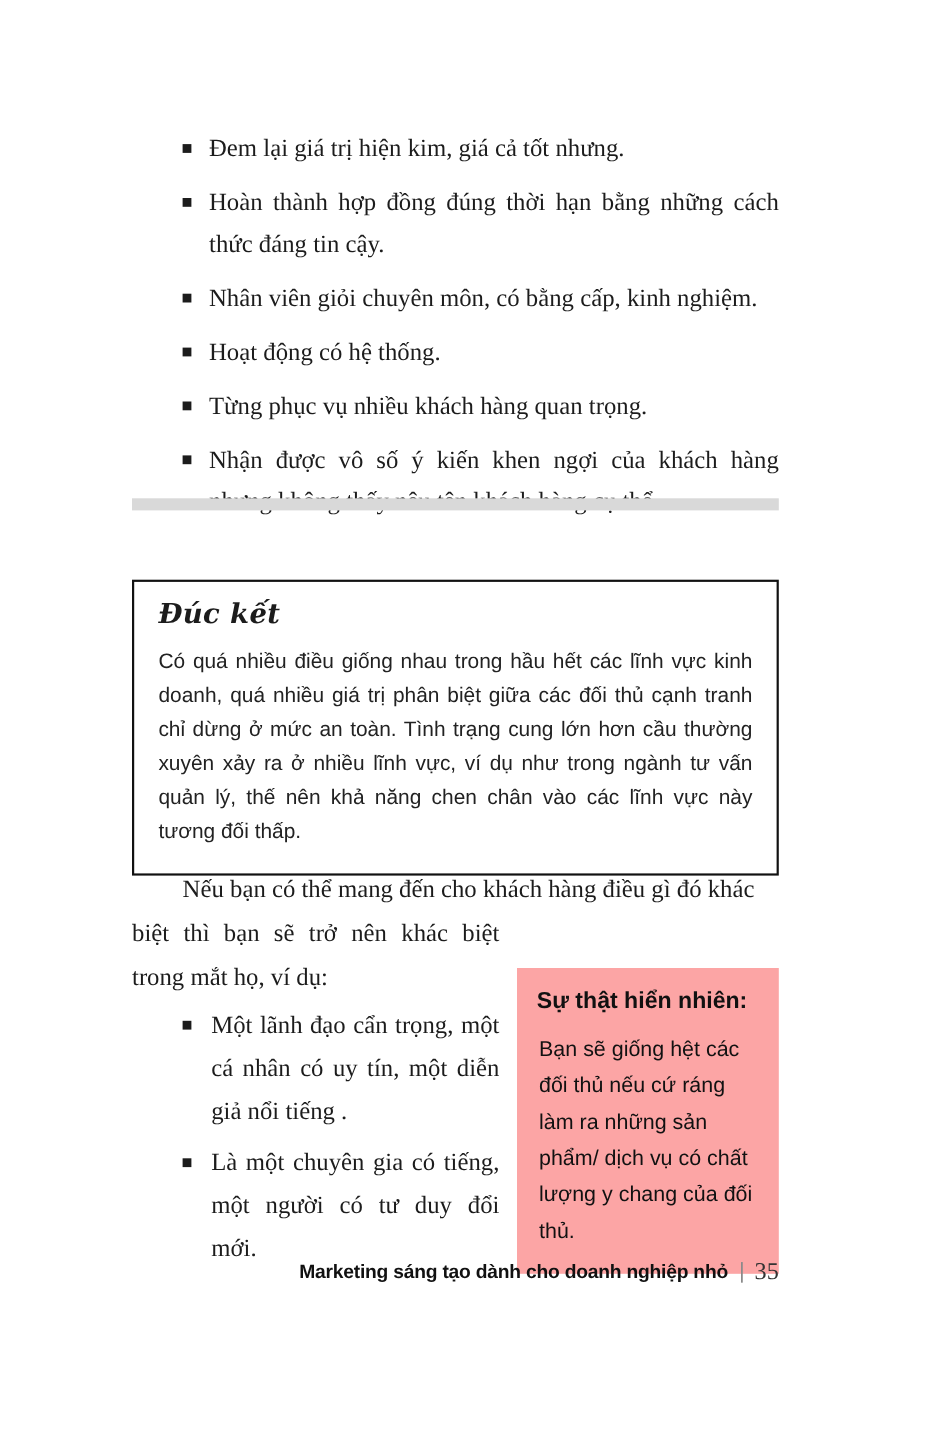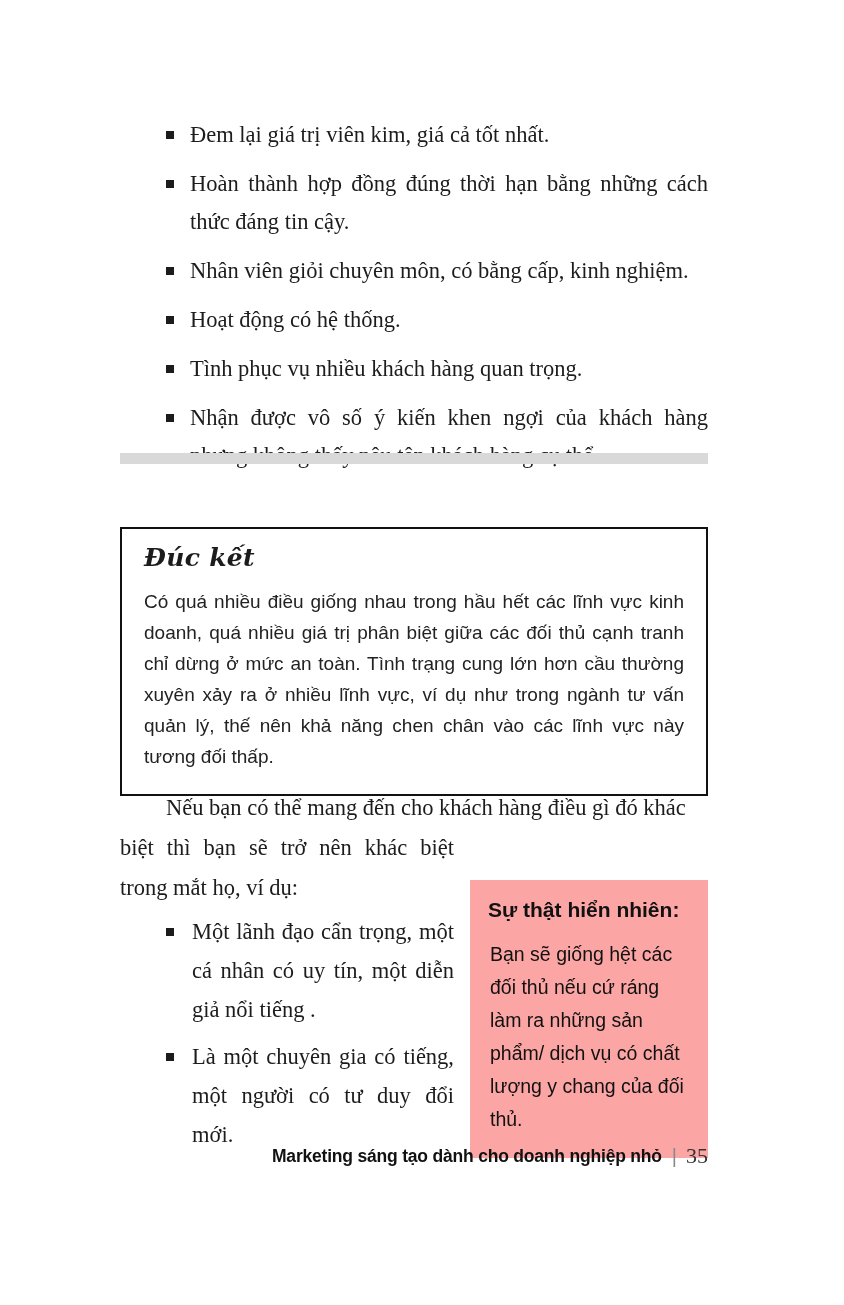--- a/index.html
+++ b/index.html
@@ -148,37 +148,37 @@
   }
 </style>
 </head>
 <body>
 
 <div class="page">
 
   <div class="top-list">
     <div class="item">
       <span class="sq-bullet"></span>
-      <span>Đem lại giá trị viên kim, giá cả tốt nhất.</span>
+      <span>Đem lại giá trị hiện kim, giá cả tốt nhưng.</span>
     </div>
     <div class="item">
       <span class="sq-bullet"></span>
       <span>Hoàn thành hợp đồng đúng thời hạn bằng những cách thức đáng tin cậy.</span>
     </div>
     <div class="item">
       <span class="sq-bullet"></span>
       <span>Nhân viên giỏi chuyên môn, có bằng cấp, kinh nghiệm.</span>
     </div>
     <div class="item">
       <span class="sq-bullet"></span>
       <span>Hoạt động có hệ thống.</span>
     </div>
     <div class="item">
       <span class="sq-bullet"></span>
-      <span>Tình phục vụ nhiều khách hàng quan trọng.</span>
+      <span>Từng phục vụ nhiều khách hàng quan trọng.</span>
     </div>
     <div class="item">
       <span class="sq-bullet"></span>
       <span>Nhận được vô số ý kiến khen ngợi của khách hàng nhưng không thấy nêu tên khách hàng cụ thể.</span>
     </div>
   </div>
 
   <div class="divider"></div>
 
   <div class="summary-box">

